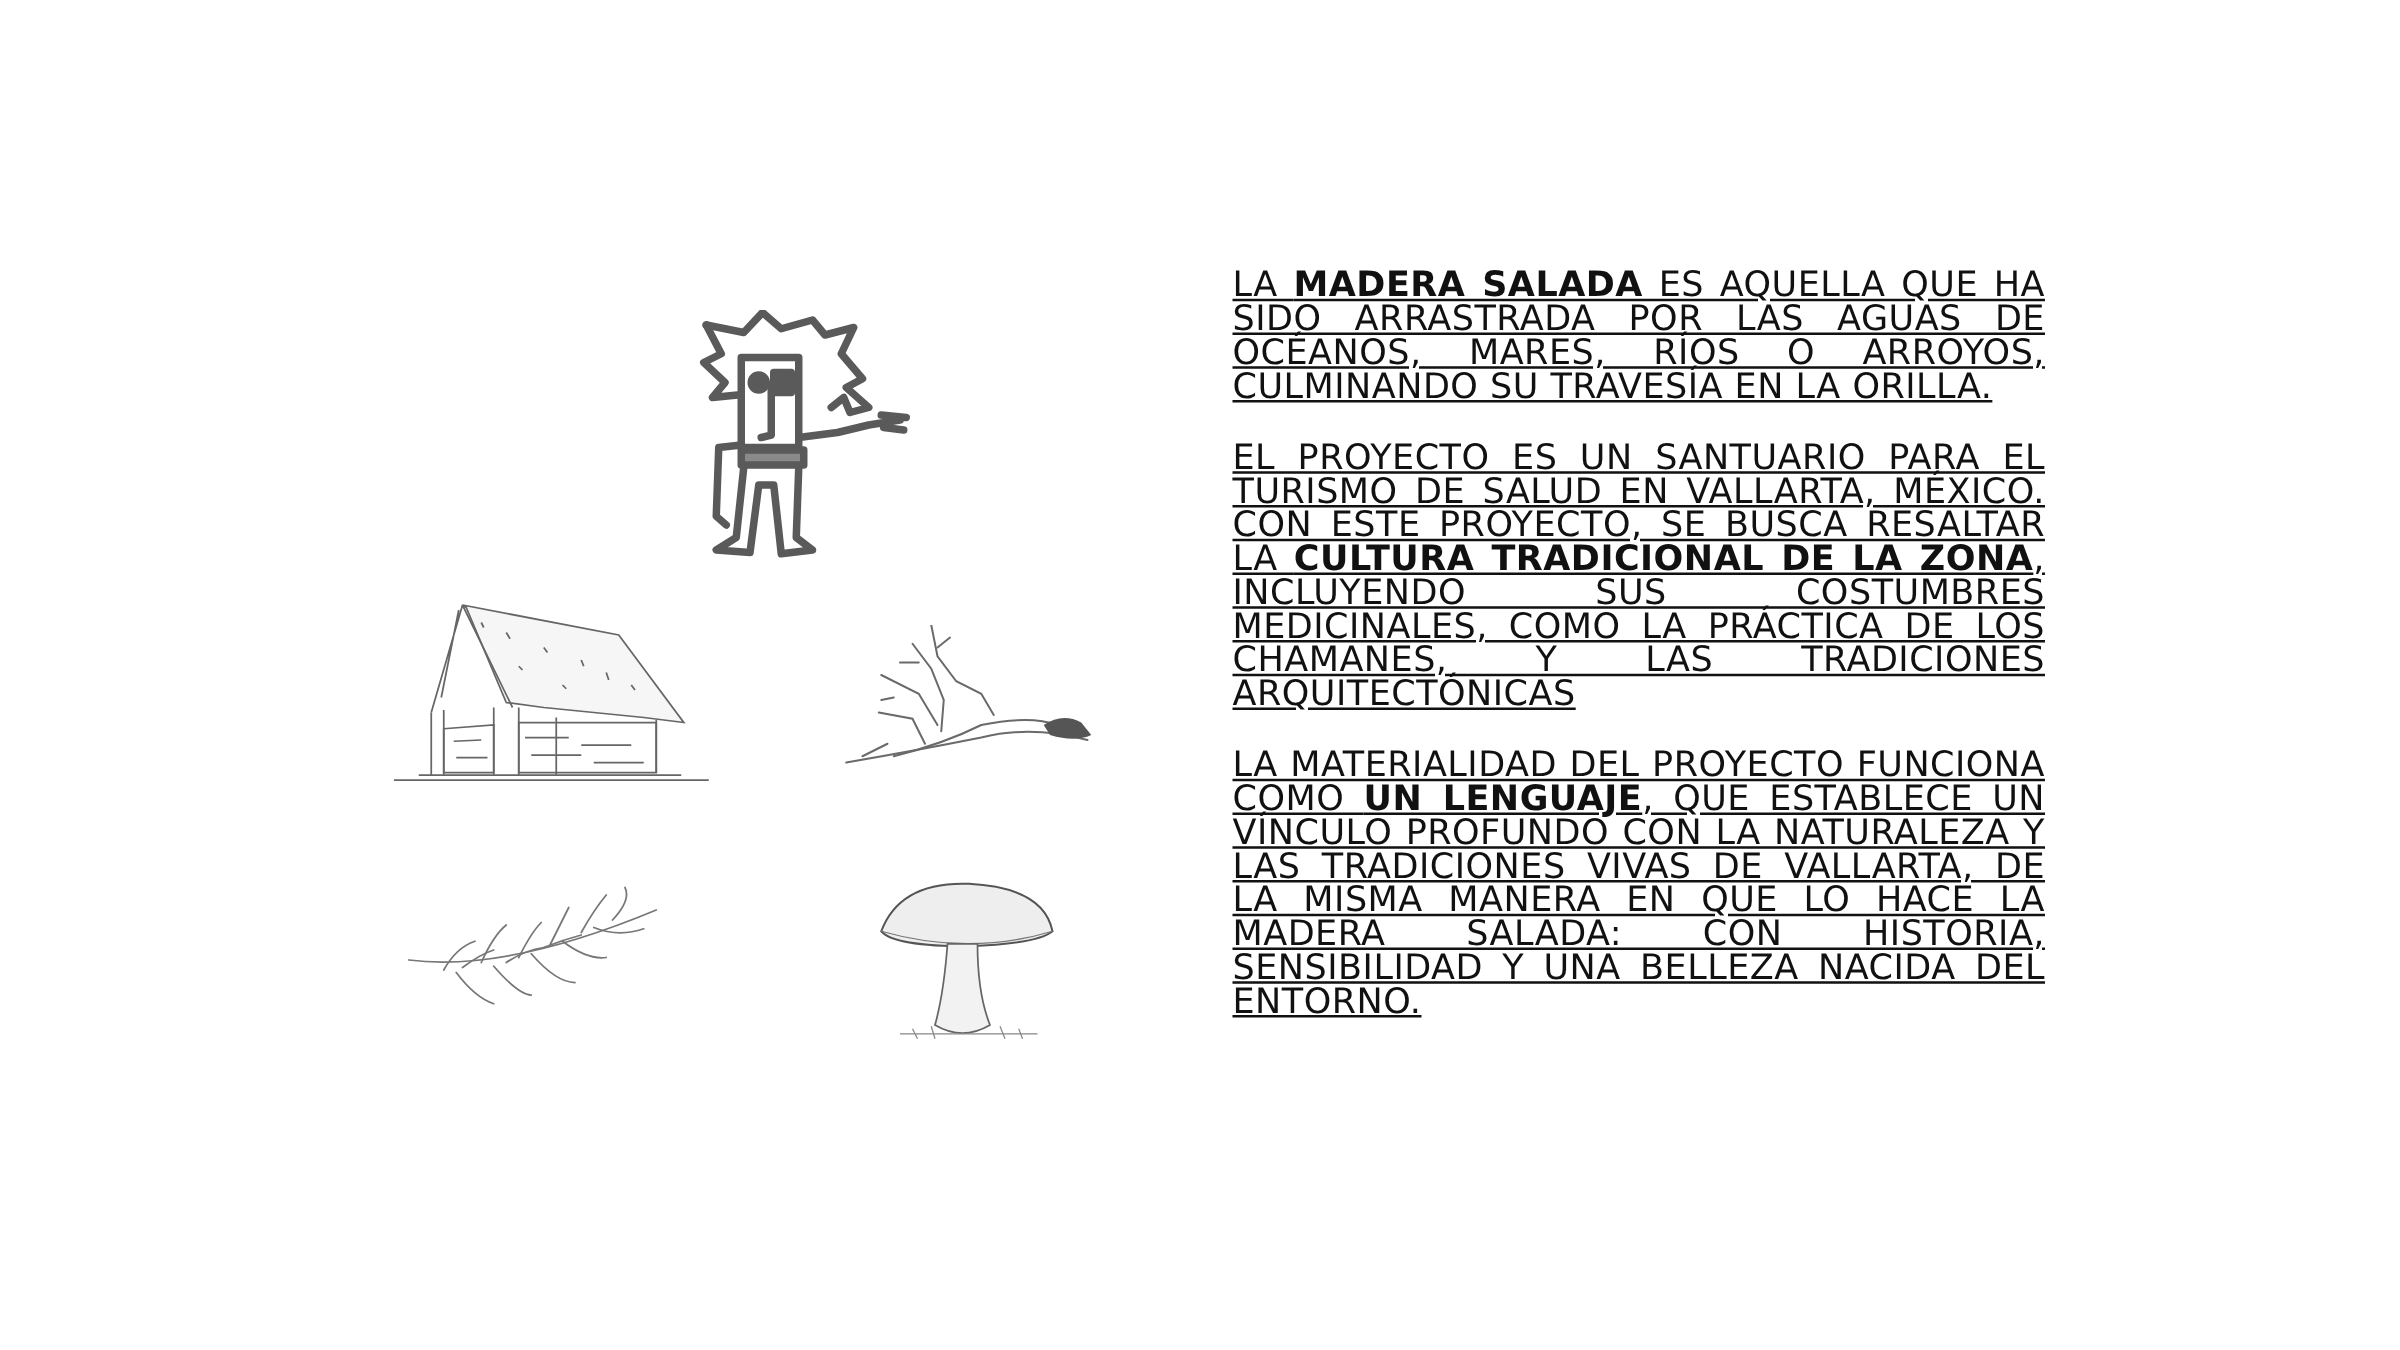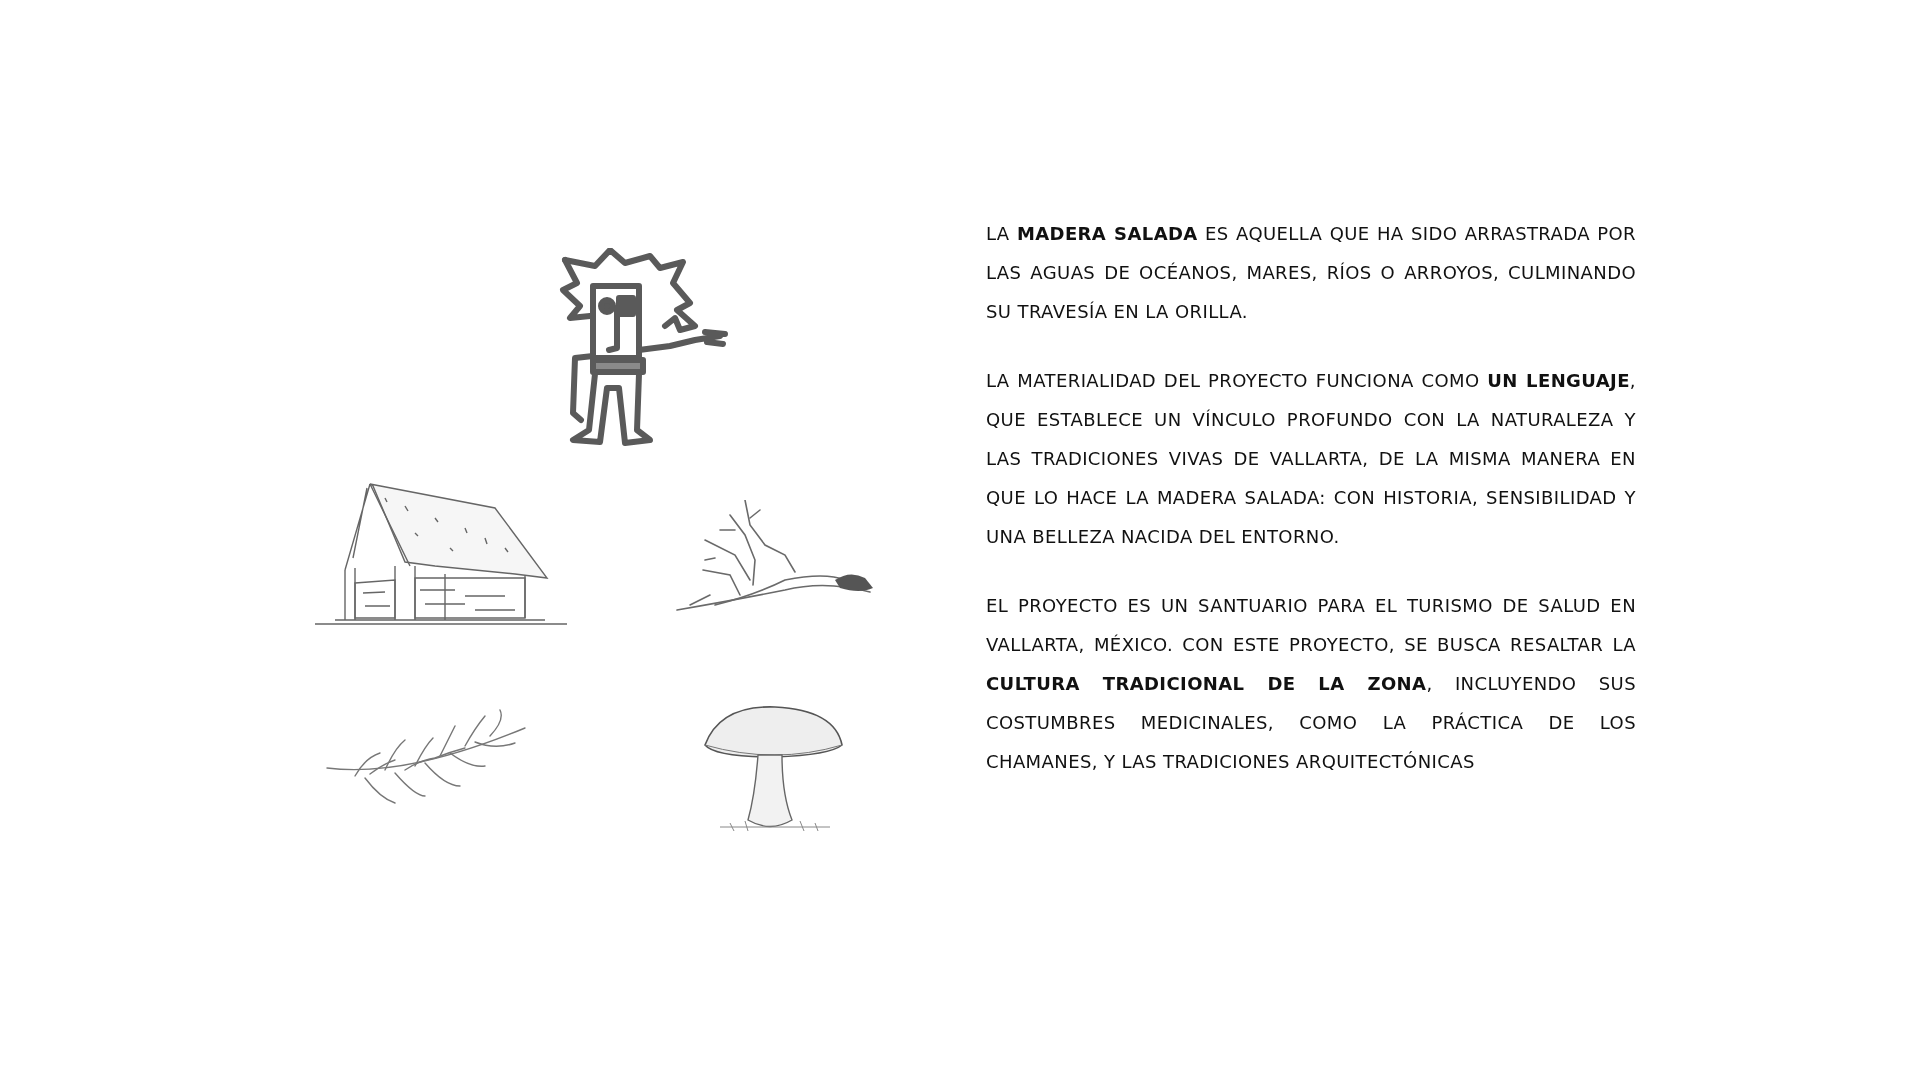--- a/index.html
+++ b/index.html
@@ -1,20 +1,20 @@
 <!DOCTYPE html>
 <html><head>
 <meta charset="utf-8">
 <style>
   html, body { margin:0; padding:0; background:#ffffff; }
   body { width:1920px; height:1080px; position:relative; overflow:hidden;
          font-family:"DejaVu Sans", "Liberation Sans", sans-serif; color:#111111; }
   .text-col { position:absolute; left:986px; top:214px; width:650px; }
-  .para { margin:0 0 30px 0; font-size:18px; line-height:39px; text-align:justify;
-          text-align-last:left; letter-spacing:0.4px; text-transform:uppercase; }
+  .para { margin:0 0 30px 0; font-size:28px; line-height:27px; text-align:justify;
+          text-align-last:left; letter-spacing:0.4px; text-transform:uppercase;text-decoration:underline; }
   .para b { font-weight:700; }
   .illus { position:absolute; }
   .illus svg { display:block; width:100%; height:100%; }
 </style>
 </head>
 <body>
 
 <div class="illus" style="left:555px;top:248px;width:175px;height:200px;">
   <svg viewBox="0 0 175 200">
     <g fill="none" stroke="#5a5a5a" stroke-width="6" stroke-linejoin="round" stroke-linecap="round">
@@ -76,15 +76,15 @@
   <svg viewBox="0 0 150 135">
     <path d="M5 40 Q20 0 75 2 Q135 5 142 40 Q130 50 75 52 Q15 52 5 40 Z" fill="#eeeeee" stroke="#555" stroke-width="1.6"></path>
     <path d="M5 40 Q75 60 142 40" fill="none" stroke="#777" stroke-width="1"></path>
     <path d="M58 50 Q55 90 48 115 Q70 128 92 115 Q82 90 82 50 Z" fill="#f2f2f2" stroke="#666" stroke-width="1.4"></path>
     <path d="M20 122 L130 122 M30 118 L34 126 M45 116 L48 126 M100 116 L104 126 M115 118 L118 126" fill="none" stroke="#888" stroke-width="1"></path>
   </svg>
 </div>
 
 <div class="text-col">
   <p class="para"><span>LA </span><b>MADERA SALADA</b><span> ES AQUELLA QUE HA SIDO ARRASTRADA POR LAS AGUAS DE OCÉANOS, MARES, RÍOS O ARROYOS, CULMINANDO SU TRAVESÍA EN LA ORILLA.</span></p>
+  <p class="para"><span>EL PROYECTO ES UN SANTUARIO PARA EL TURISMO DE SALUD EN VALLARTA, MÉXICO. CON ESTE PROYECTO, SE BUSCA RESALTAR LA </span><b>CULTURA TRADICIONAL DE LA ZONA</b><span>, INCLUYENDO SUS COSTUMBRES MEDICINALES, COMO LA PRÁCTICA DE LOS CHAMANES, Y LAS TRADICIONES ARQUITECTÓNICAS</span></p>
   <p class="para"><span>LA MATERIALIDAD DEL PROYECTO FUNCIONA COMO </span><b>UN LENGUAJE</b><span>, QUE ESTABLECE UN VÍNCULO PROFUNDO CON LA NATURALEZA Y LAS TRADICIONES VIVAS DE VALLARTA, DE LA MISMA MANERA EN QUE LO HACE LA MADERA SALADA: CON HISTORIA, SENSIBILIDAD Y UNA BELLEZA NACIDA DEL ENTORNO.</span></p>
-  <p class="para"><span>EL PROYECTO ES UN SANTUARIO PARA EL TURISMO DE SALUD EN VALLARTA, MÉXICO. CON ESTE PROYECTO, SE BUSCA RESALTAR LA </span><b>CULTURA TRADICIONAL DE LA ZONA</b><span>, INCLUYENDO SUS COSTUMBRES MEDICINALES, COMO LA PRÁCTICA DE LOS CHAMANES, Y LAS TRADICIONES ARQUITECTÓNICAS</span></p>
 </div>
 
 </body></html>

